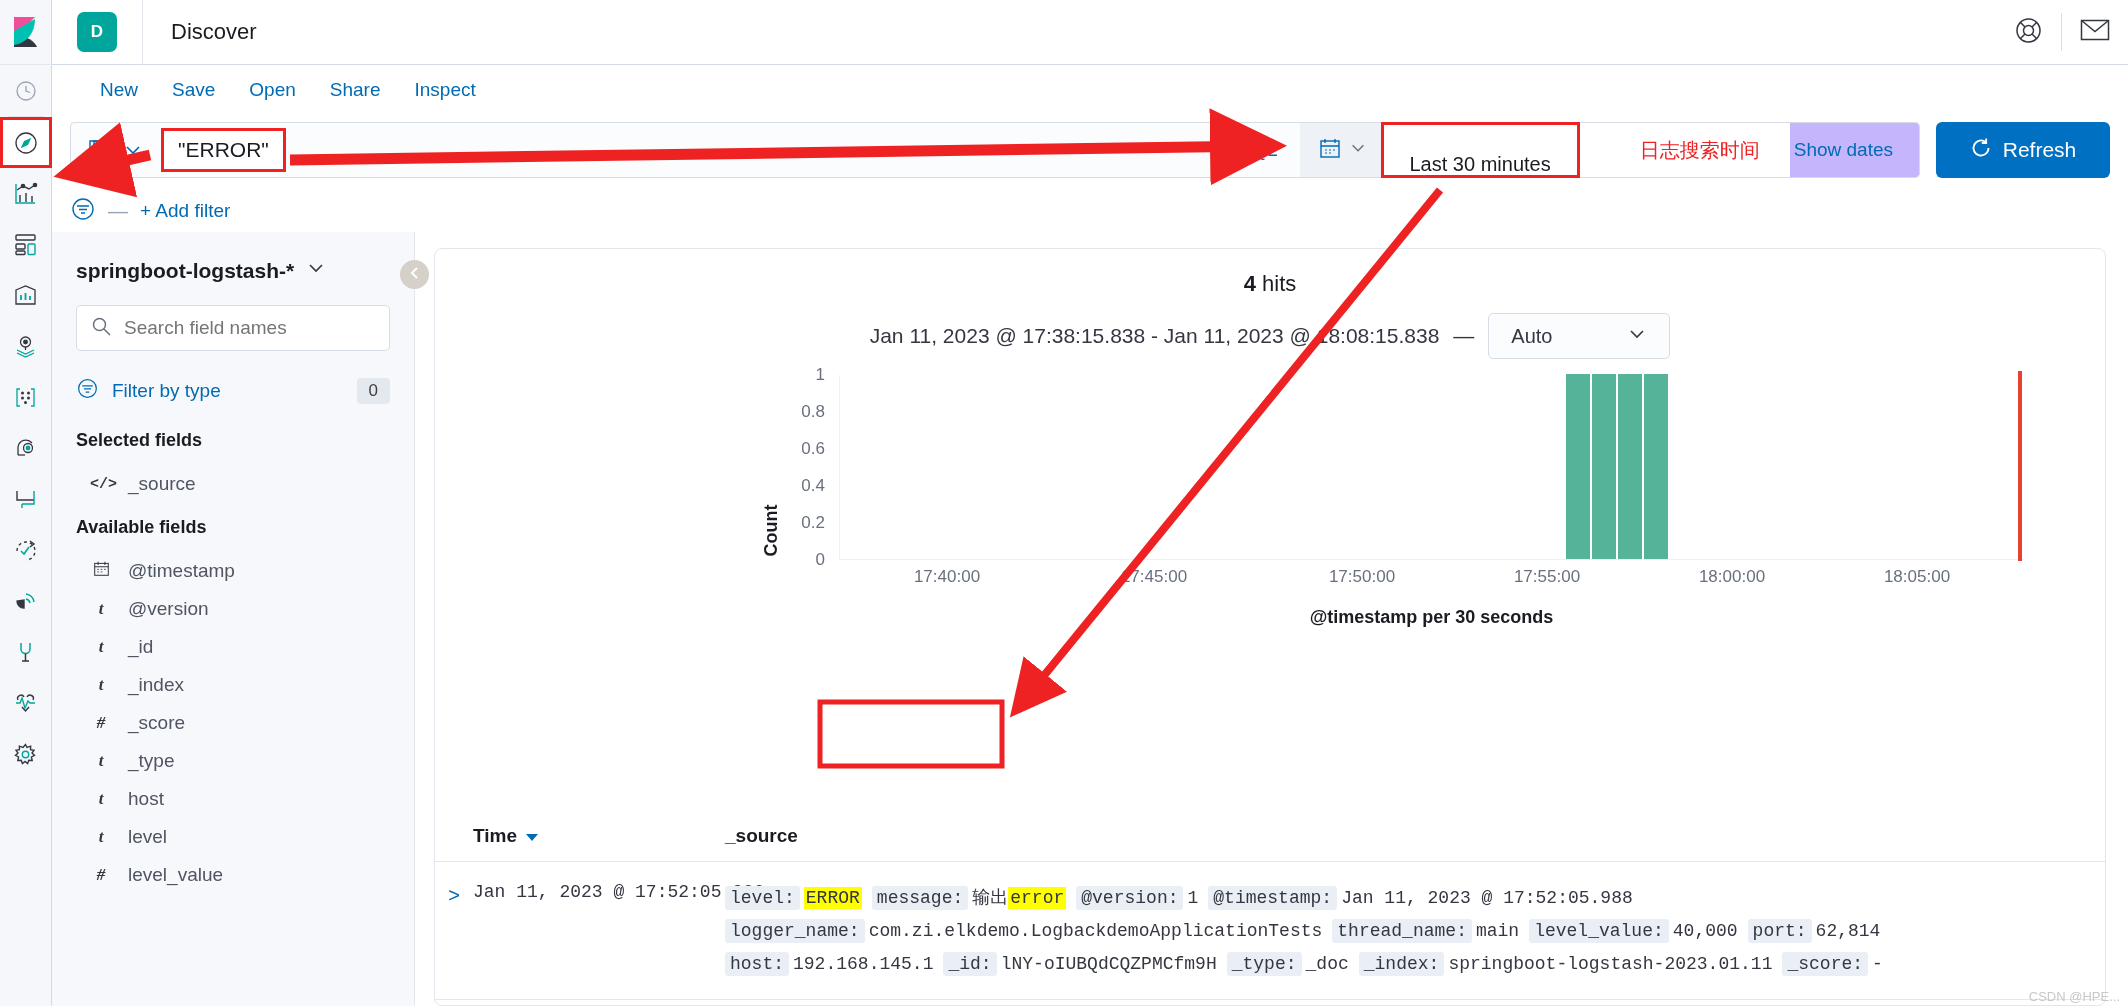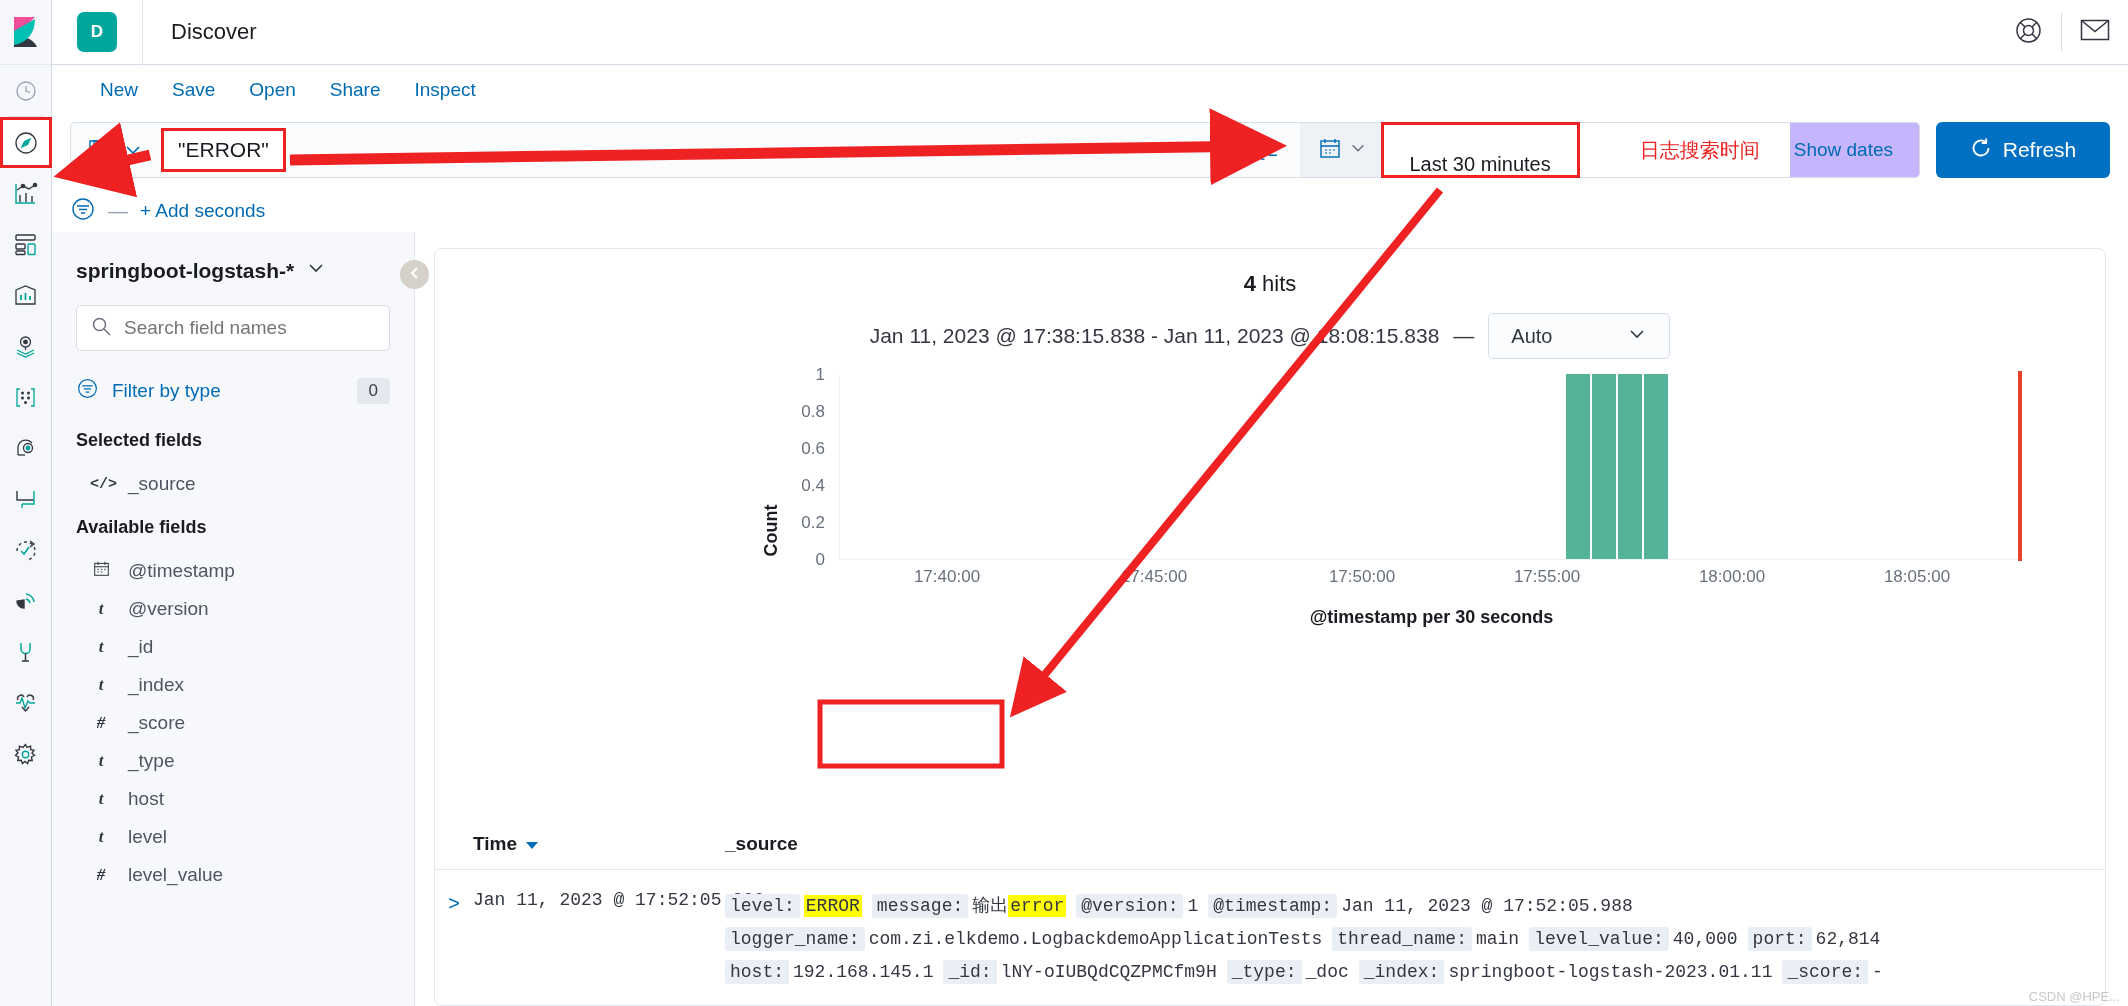--- a/index.html
+++ b/index.html
@@ -256,21 +256,21 @@
   }
 
   
   .doctable { position: absolute; left: 0; top: 576px; right: 0; }
   .dt-head {
     display: flex; border-bottom: 1px solid #e2e6ed;
     padding: 0 0 14px 0;
   }
   .dt-th {
     font-size: 19px; font-weight: bold; color: #1a1c21;
-    display: flex; align-items: flex-start; gap: 8px; margin-top: 8px;
+    display: flex; align-items: flex-start; gap: 8px;
   }
   .col-caret { width: 38px; flex: none; }
   .col-time { width: 252px; flex: none; }
   .col-src { flex: 1; }
   .dt-row { display: flex; padding: 20px 0 18px 0; border-bottom: 1px solid #e2e6ed; }
   .dt-caret {
     width: 38px; flex: none; color: #006bb4; font-size: 20px;
     text-align: center; padding-top: 2px;
   }
   .dt-time {
@@ -525,21 +525,21 @@
   </div>
 
   <div class="filterrow">
     <span>
       <svg width="26" height="26" viewBox="0 0 26 26" fill="none" stroke="#006bb4" stroke-width="1.4">
         <circle cx="13" cy="13" r="10"></circle>
           <path d="M7 10 h12 M9 13.5 h8 M11 17 h4"></path>
       </svg>
     </span>
     <span class="fr-dash">—</span>
-    <span class="fr-add">+ Add seconds</span>
+    <span class="fr-add">+ Add filter</span>
   </div>
 
   <div class="sidebar">
     <div class="sb-index">
       <span>springboot-logstash-*</span>
       <span>
         <svg width="20" height="20" viewBox="0 0 20 20" fill="none" stroke="#343741" stroke-width="1.6">
           <path d="M4 7 L10 13 L16 7"></path>
         </svg>
       </span>

